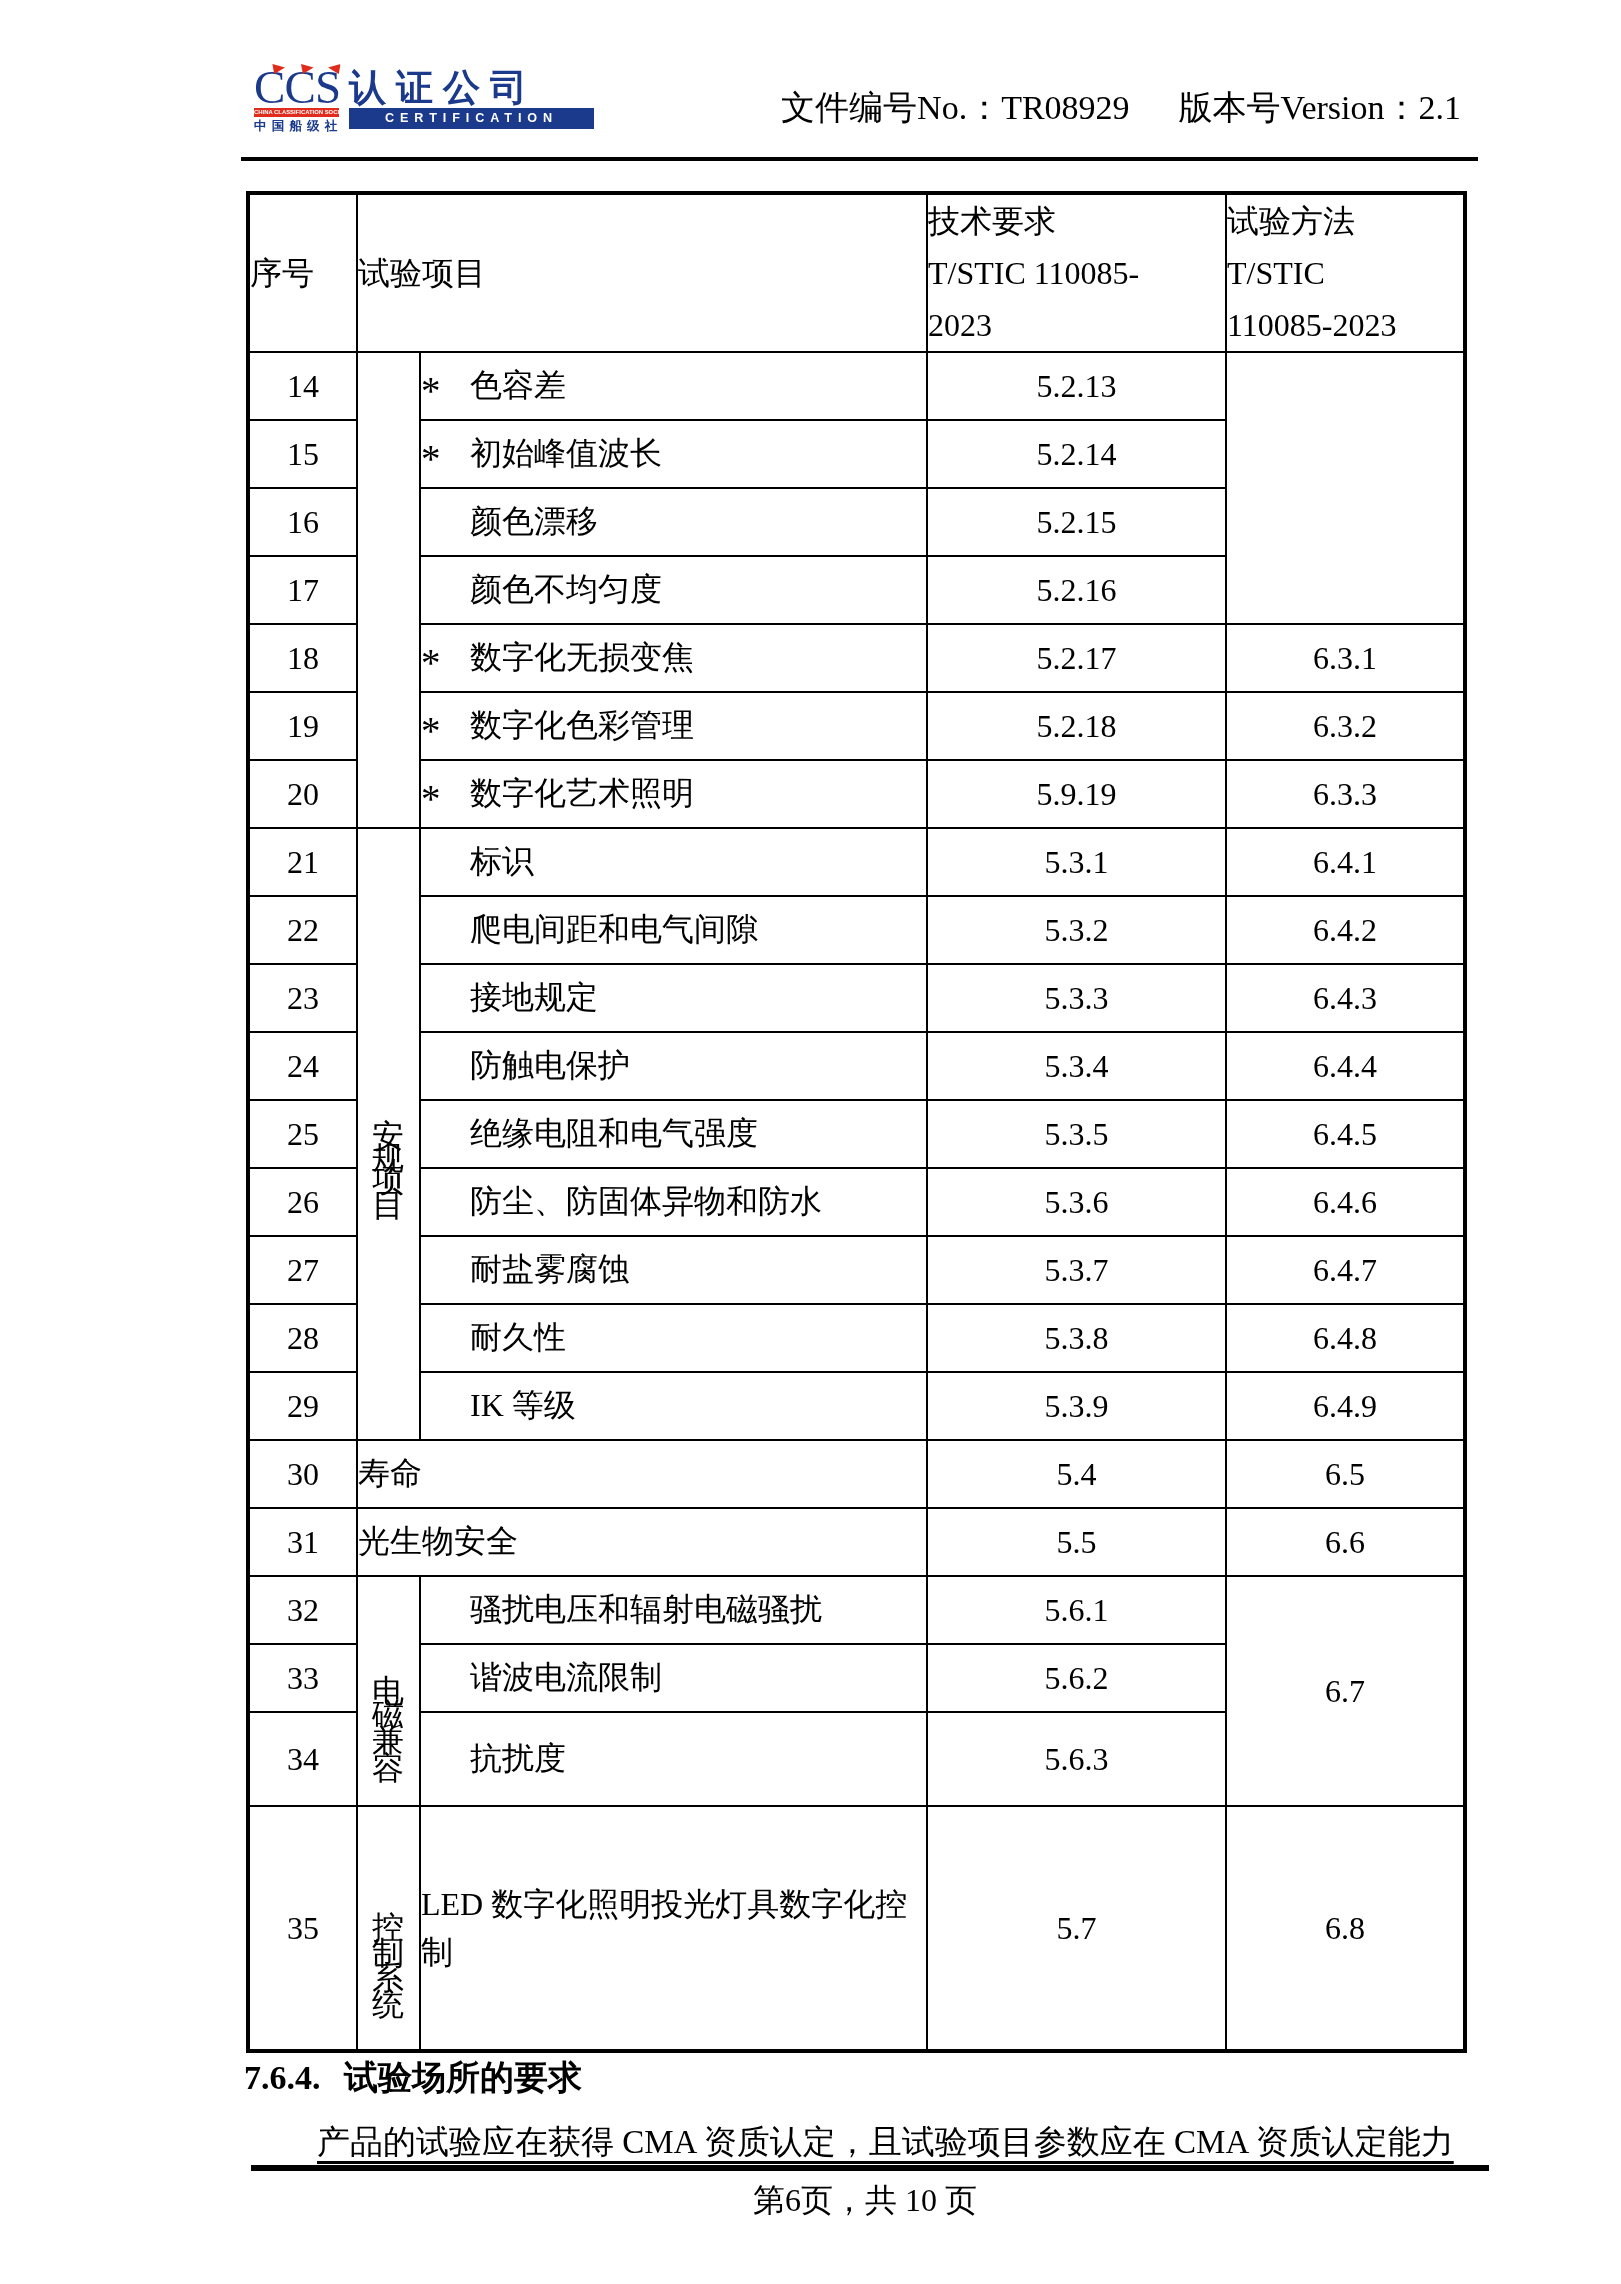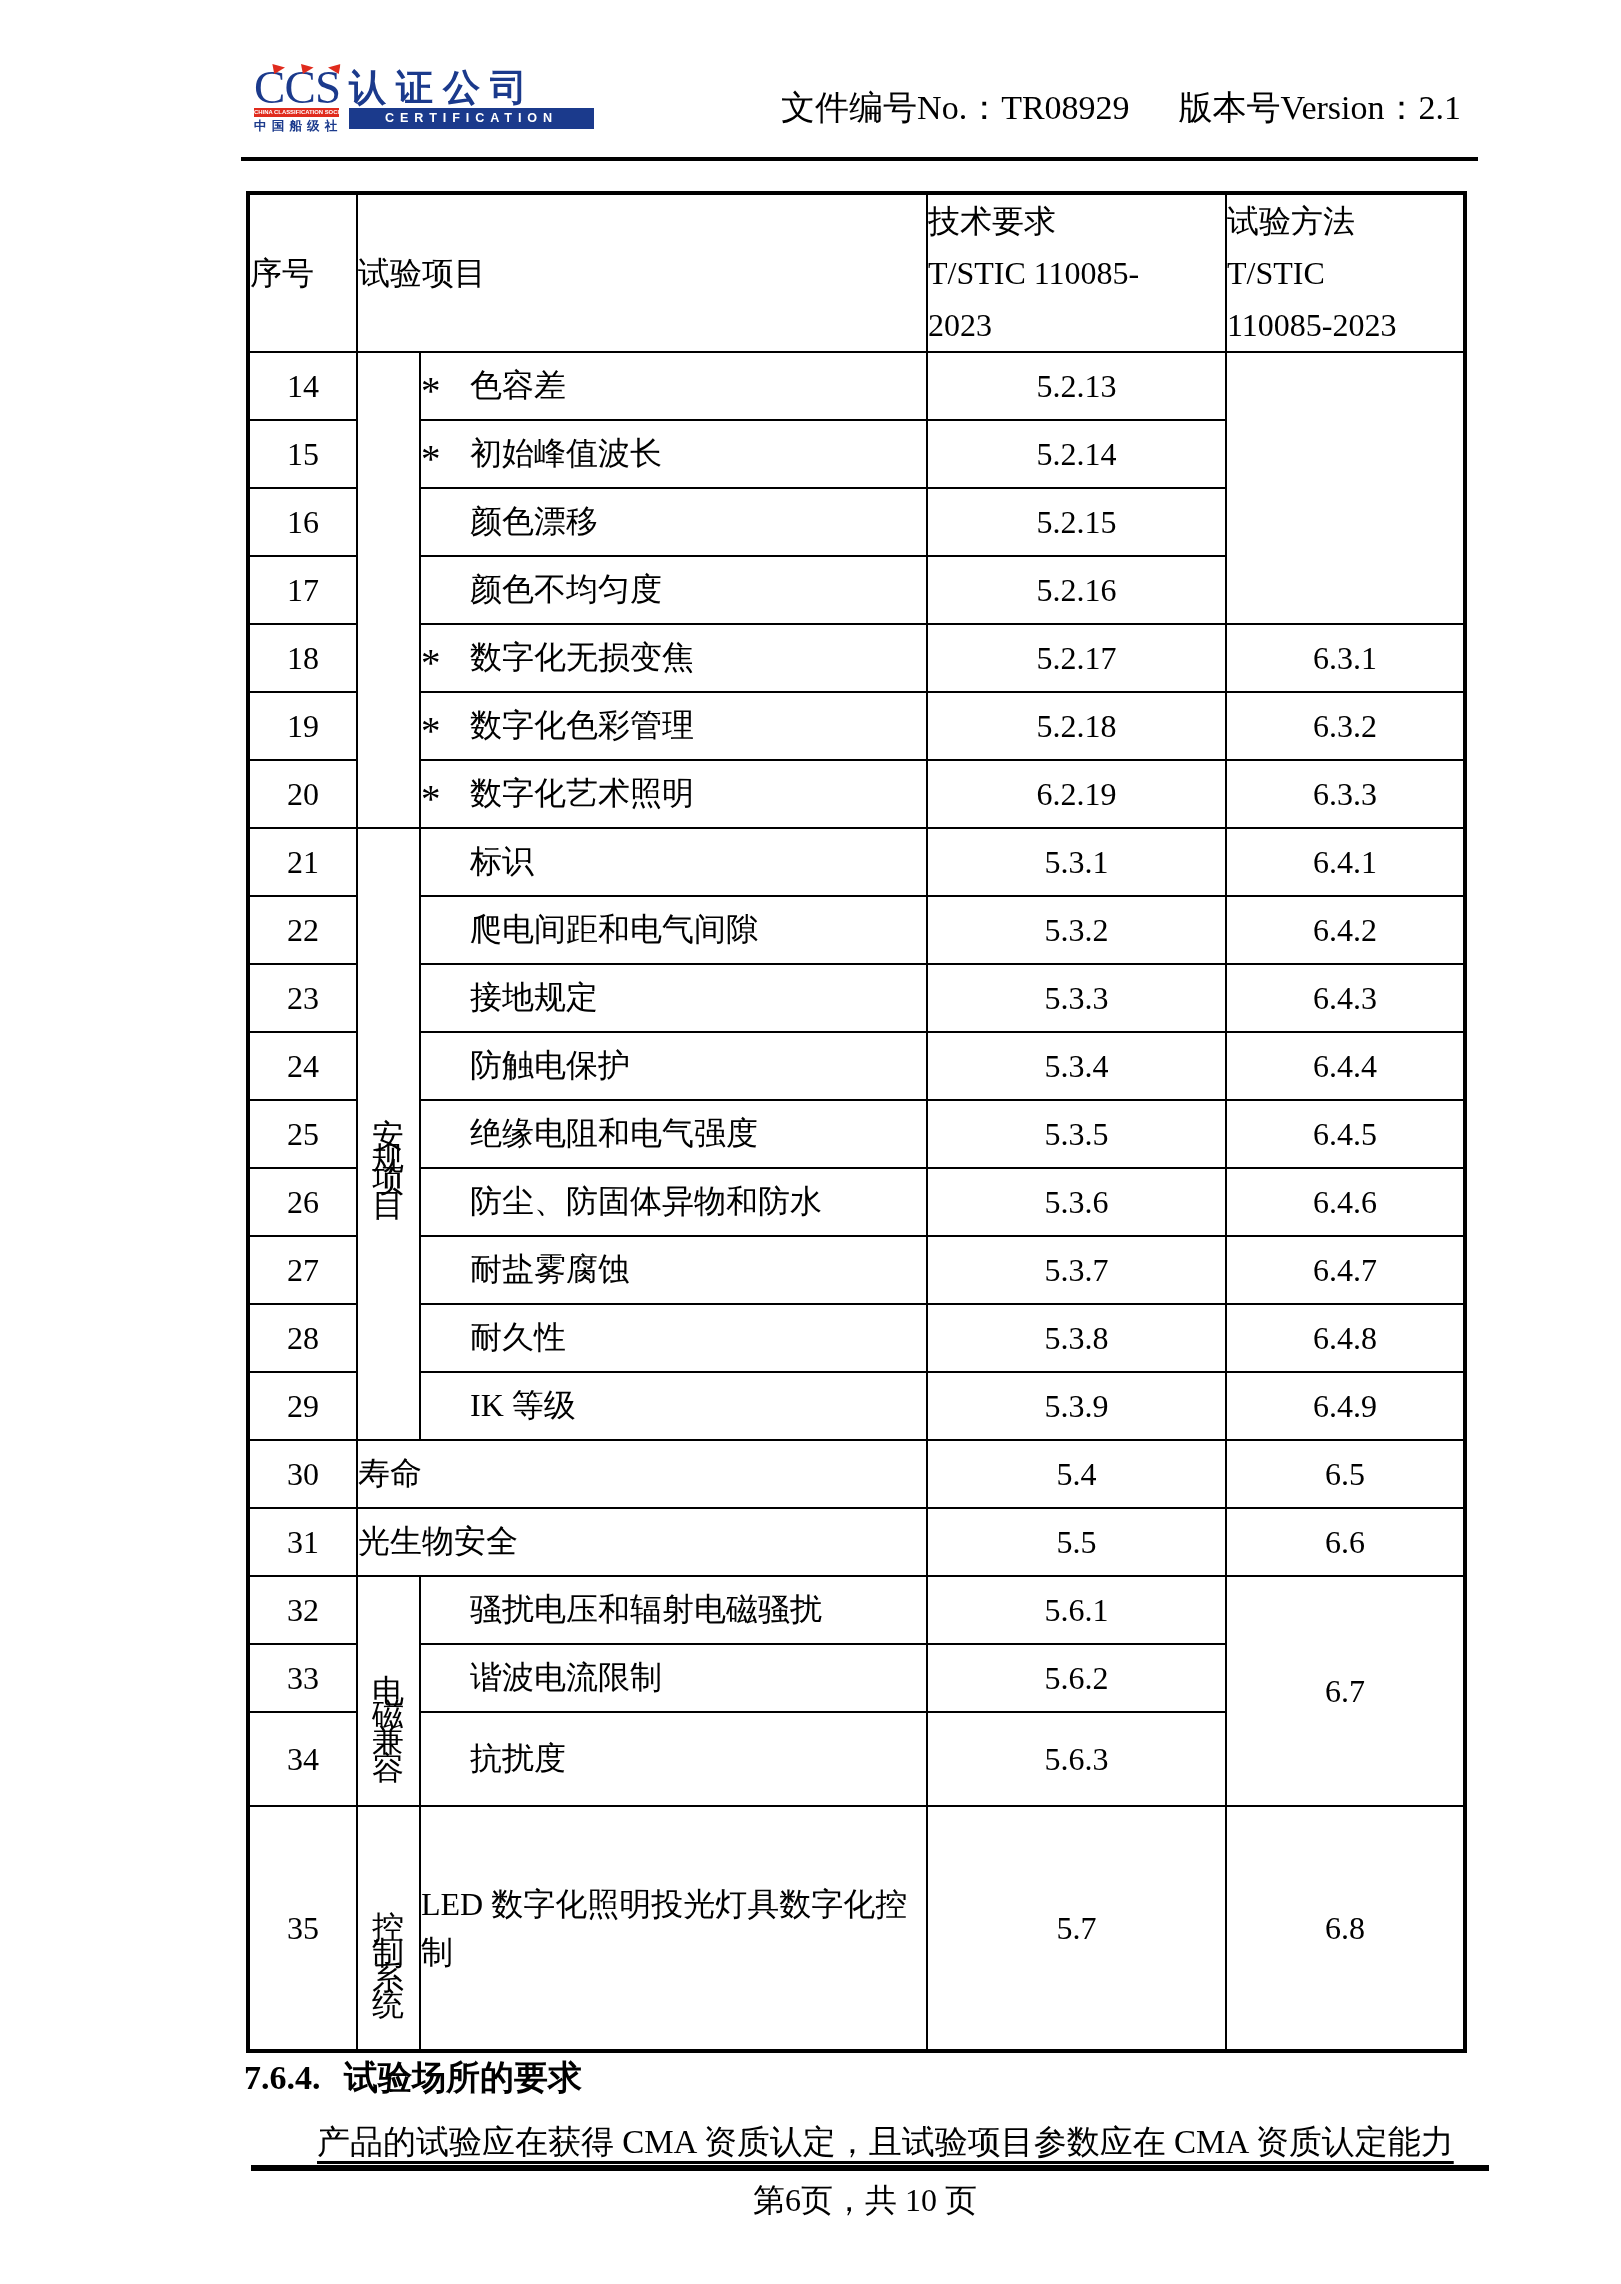--- a/index.html
+++ b/index.html
@@ -180,21 +180,21 @@
     </tr>
     <tr class="body-row">
       <td class="cell-no">19</td>
       <td class="cell-item"><span class="marker">*</span><span>数字化色彩管理</span></td>
       <td class="cell-val">5.2.18</td>
       <td class="cell-val">6.3.2</td>
     </tr>
     <tr class="body-row">
       <td class="cell-no">20</td>
       <td class="cell-item"><span class="marker">*</span><span>数字化艺术照明</span></td>
-      <td class="cell-val">6.2.19</td>
+      <td class="cell-val">5.9.19</td>
       <td class="cell-val">6.3.3</td>
     </tr>
 
     <tr class="body-row">
       <td class="cell-no">21</td>
       <td rowspan="9" class="group-cell"><span class="vtext">安规项目</span></td>
       <td class="cell-item"><span class="marker"></span><span>标识</span></td>
       <td class="cell-val">5.3.1</td>
       <td class="cell-val">6.4.1</td>
     </tr>

